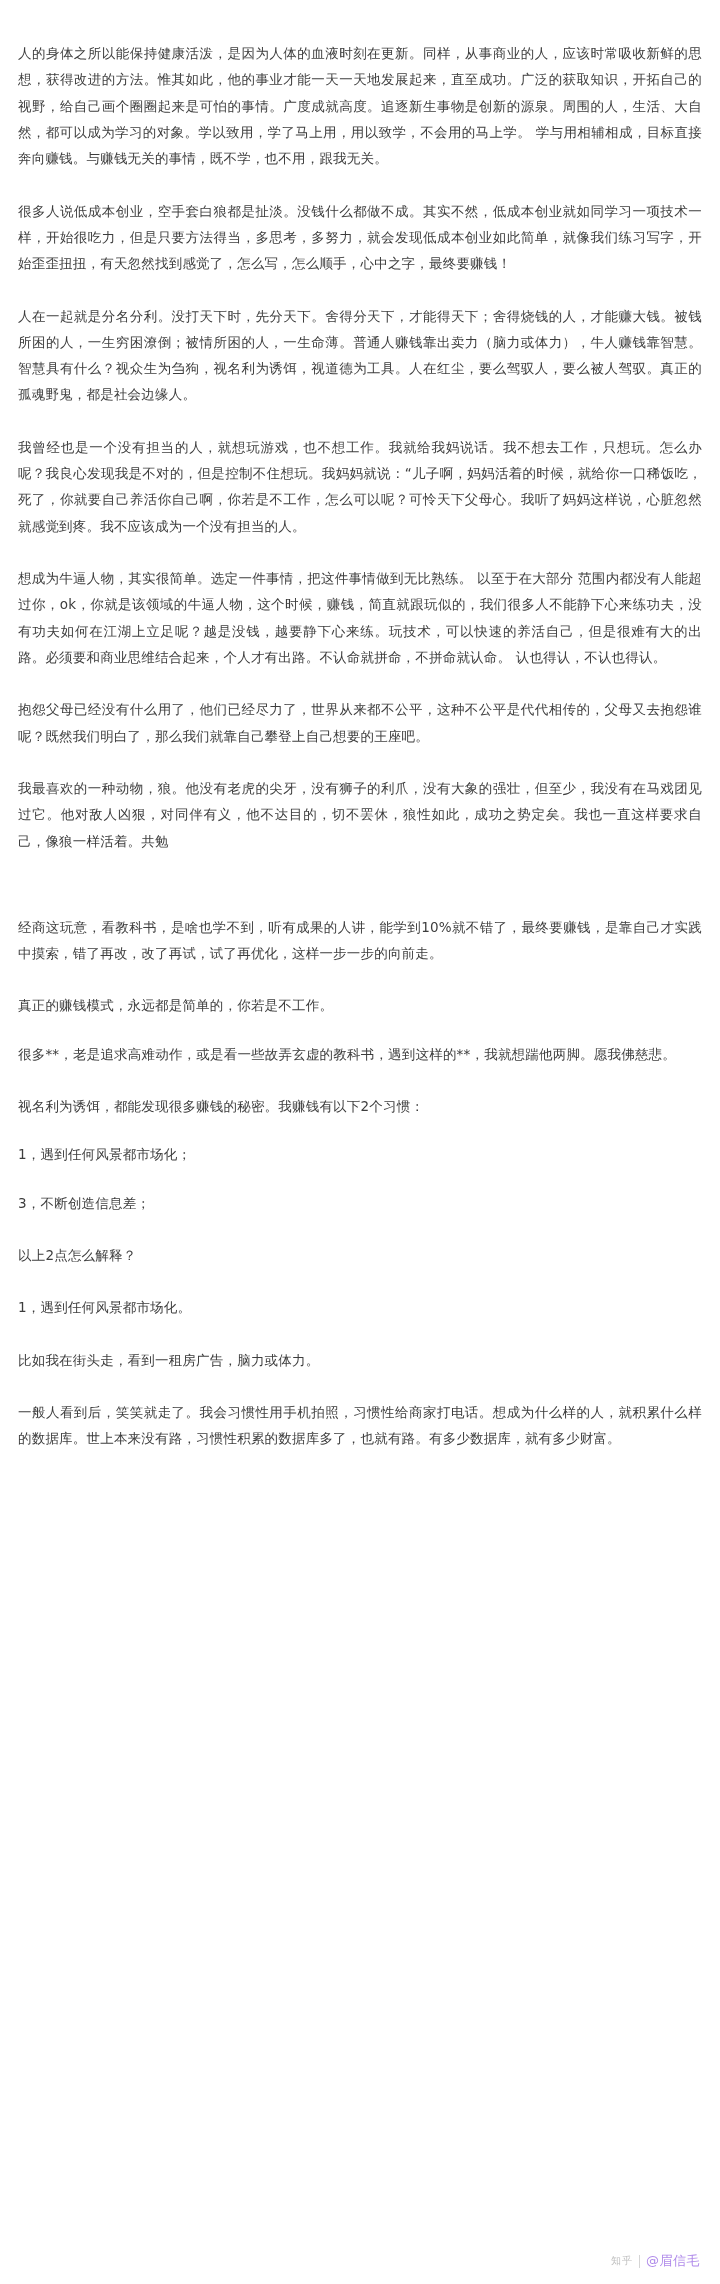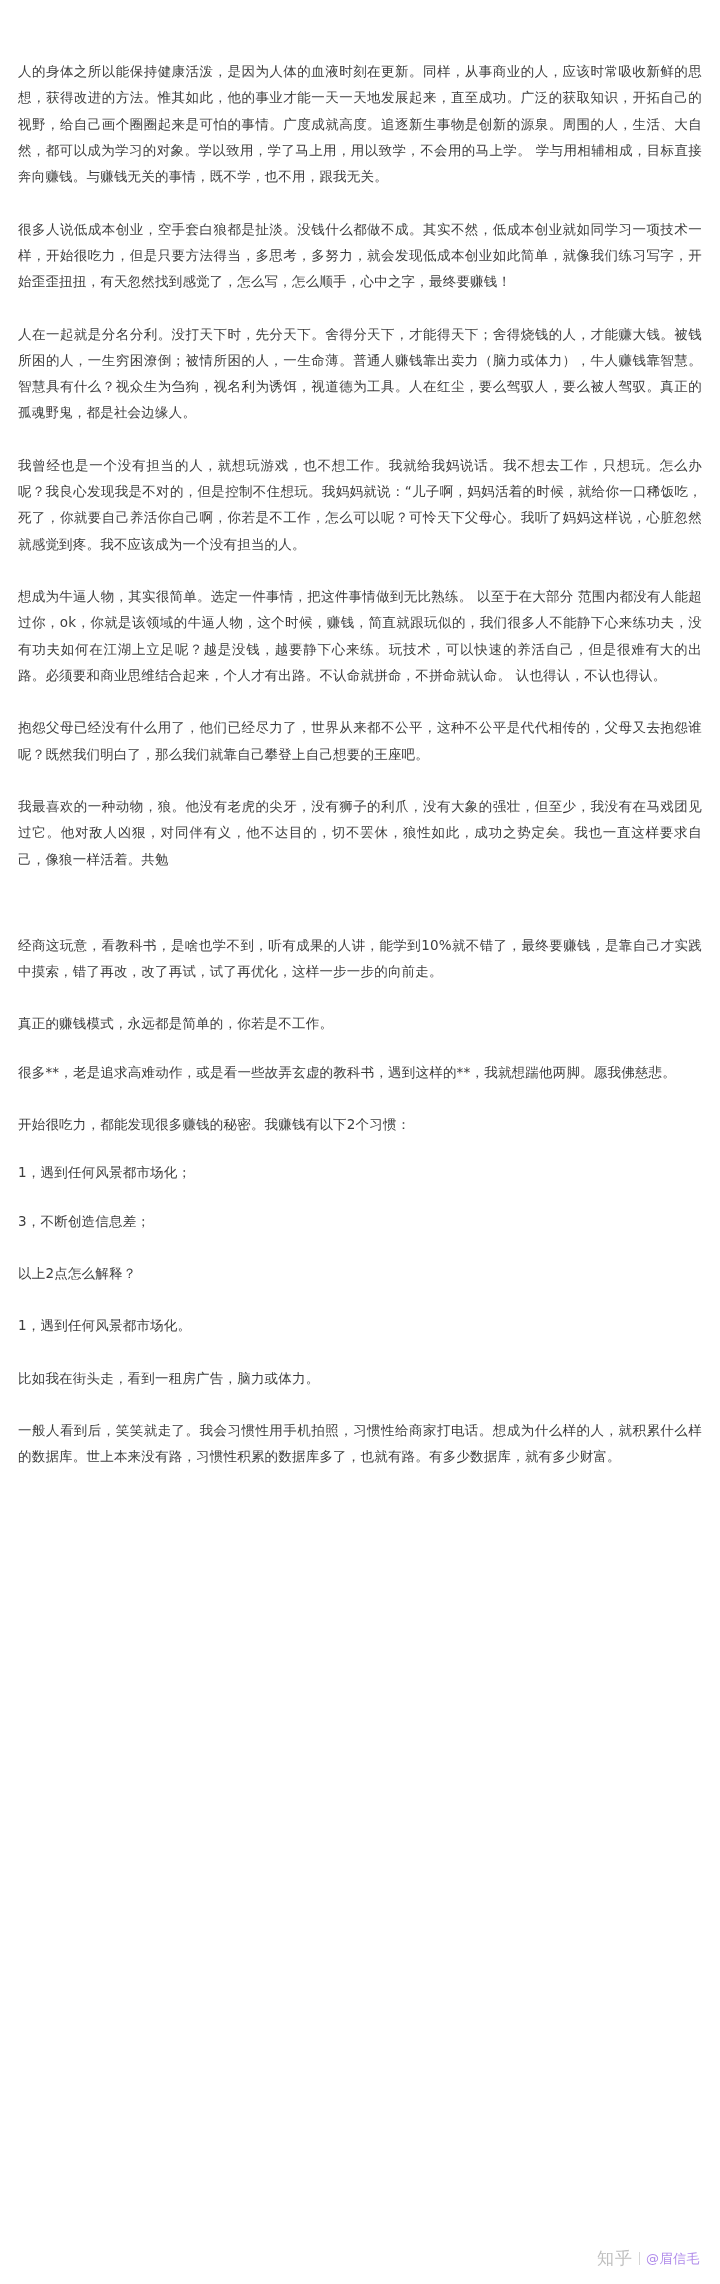--- a/index.html
+++ b/index.html
@@ -11,21 +11,21 @@
     width: 720px;
     min-height: 2284px;
     font-family: "DejaVu Sans", "Liberation Sans", sans-serif;
     color: #3c3c3c;
     position: relative;
   }
   .page {
     width: 720px;
     min-height: 2284px;
     box-sizing: border-box;
-    padding: 58px 18px 60px 18px;
+    padding: 40px 18px 60px 18px;
     background: #ffffff;
     position: relative;
   }
   .para {
     font-size: 13.5px;
     line-height: 1.95;
     color: #3d3d3d;
     text-align: justify;
     margin: 0 0 26px 0;
     letter-spacing: 0.2px;
@@ -40,21 +40,21 @@
   .watermark {
     position: absolute;
     right: 20px;
     bottom: 14px;
     display: flex;
     align-items: center;
     gap: 6px;
     opacity: 0.55;
   }
   .watermark .zh-logo {
-    font-size: 17px;
+    font-size: 10px;
     color: #8a8a8a;
     font-family: "DejaVu Sans", "Liberation Sans", sans-serif;
     letter-spacing: 1px;
   }
   .watermark .wm-sep {
     width: 1px;
     height: 13px;
     background: #b4b4b4;
     display: inline-block;
   }
@@ -75,21 +75,21 @@
   <div class="para">我曾经也是一个没有担当的人，就想玩游戏，也不想工作。我就给我妈说话。我不想去工作，只想玩。怎么办呢？我良心发现我是不对的，但是控制不住想玩。我妈妈就说：“儿子啊，妈妈活着的时候，就给你一口稀饭吃，死了，你就要自己养活你自己啊，你若是不工作，怎么可以呢？可怜天下父母心。我听了妈妈这样说，心脏忽然就感觉到疼。我不应该成为一个没有担当的人。</div>
   <div class="para">想成为牛逼人物，其实很简单。选定一件事情，把这件事情做到无比熟练。 以至于在大部分 范围内都没有人能超过你，ok，你就是该领域的牛逼人物，这个时候，赚钱，简直就跟玩似的，我们很多人不能静下心来练功夫，没有功夫如何在江湖上立足呢？越是没钱，越要静下心来练。玩技术，可以快速的养活自己，但是很难有大的出路。必须要和商业思维结合起来，个人才有出路。不认命就拼命，不拼命就认命。 认也得认，不认也得认。</div>
   <div class="para">抱怨父母已经没有什么用了，他们已经尽力了，世界从来都不公平，这种不公平是代代相传的，父母又去抱怨谁呢？既然我们明白了，那么我们就靠自己攀登上自己想要的王座吧。</div>
   <div class="para">我最喜欢的一种动物，狼。他没有老虎的尖牙，没有狮子的利爪，没有大象的强壮，但至少，我没有在马戏团见过它。他对敌人凶狠，对同伴有义，他不达目的，切不罢休，狼性如此，成功之势定矣。我也一直这样要求自己，像狼一样活着。共勉</div>
 
   <div class="gap-big"></div>
 
   <div class="para">经商这玩意，看教科书，是啥也学不到，听有成果的人讲，能学到10%就不错了，最终要赚钱，是靠自己才实践中摸索，错了再改，改了再试，试了再优化，这样一步一步的向前走。</div>
   <div class="para tight">真正的赚钱模式，永远都是简单的，你若是不工作。</div>
   <div class="para">很多**，老是追求高难动作，或是看一些故弄玄虚的教科书，遇到这样的**，我就想踹他两脚。愿我佛慈悲。</div>
-  <div class="para tight">开始很吃力，都能发现很多赚钱的秘密。我赚钱有以下2个习惯：</div>
+  <div class="para tight">视名利为诱饵，都能发现很多赚钱的秘密。我赚钱有以下2个习惯：</div>
   <div class="para tight">1，遇到任何风景都市场化；</div>
   <div class="para">3，不断创造信息差；</div>
   <div class="para">以上2点怎么解释？</div>
   <div class="para">1，遇到任何风景都市场化。</div>
   <div class="para">比如我在街头走，看到一租房广告，脑力或体力。</div>
   <div class="para">一般人看到后，笑笑就走了。我会习惯性用手机拍照，习惯性给商家打电话。想成为什么样的人，就积累什么样的数据库。世上本来没有路，习惯性积累的数据库多了，也就有路。有多少数据库，就有多少财富。</div>
 
   <div class="watermark">
     <span class="zh-logo">知乎</span>
     <span class="wm-sep"></span>

